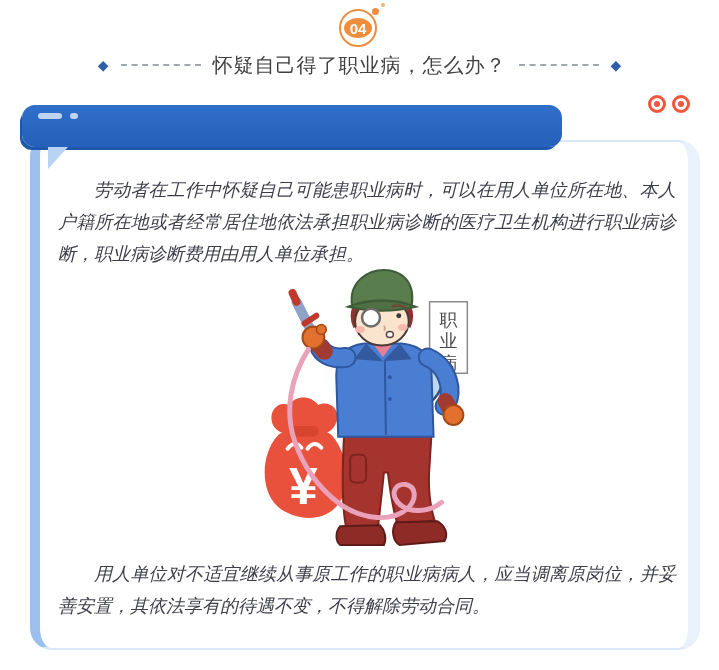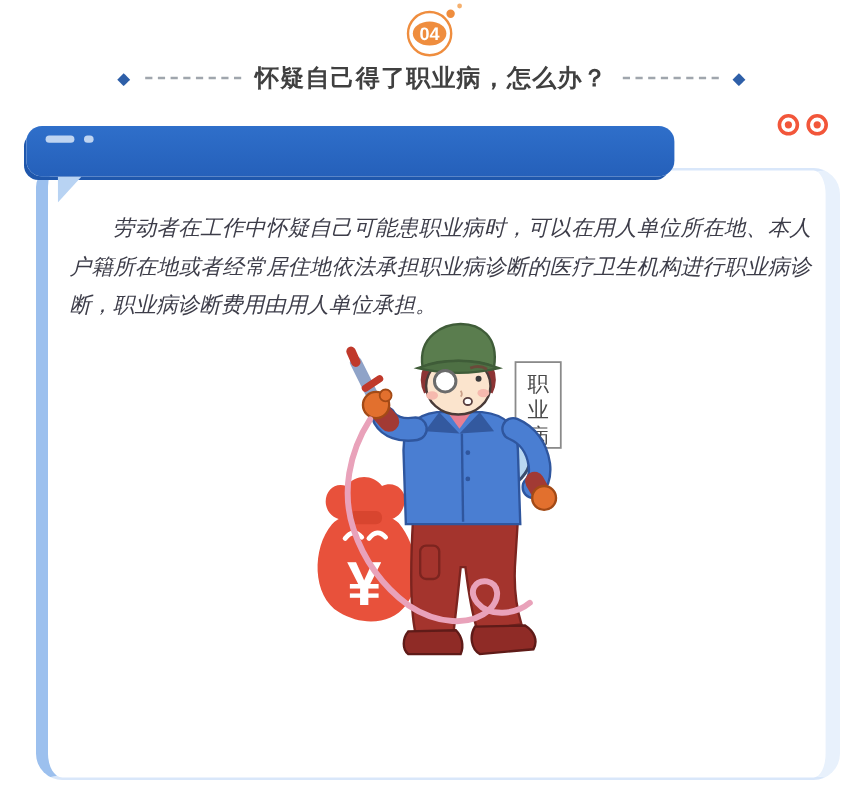--- a/index.html
+++ b/index.html
@@ -12,21 +12,21 @@
   .badge-inner { width:28px; height:20px; border-radius:50%; background:#ef8d3e; color:#fff;
                  font-size:15px; font-weight:bold; display:flex; align-items:center; justify-content:center; }
   .badge-dot-lg { position:absolute; left:372px; top:8px; width:7px; height:7px; border-radius:50%; background:#ef8d3e; }
   .badge-dot-sm { position:absolute; left:381px; top:3px; width:4px; height:4px; border-radius:50%; background:#f5b06e; }
 
   
   .title-row { position:absolute; left:0; top:50px; width:100%; height:30px;
                display:flex; align-items:center; justify-content:center; gap:12px; }
   .diamond { color:#2e5fa8; font-size:14px; line-height:1; }
   .dash-line { width:80px; height:0; border-top:2px dashed #a0a6ad; }
-  .title-text { font-size:20px; font-weight:bold; color:#404040; letter-spacing:1px; }
+  .title-text { font-size:20px; font-weight:normal; color:#404040; letter-spacing:1px; }
 
   
   .card { position:absolute; left:30px; top:140px; width:670px; height:510px; background:#ffffff;
           border:2px solid #d9e7fa; border-left:10px solid #9cc0ee; border-right:12px solid #e8f1fc;
           border-radius:16px 22px 22px 22px; }
 
   
   .header-bar { position:absolute; left:22px; top:105px; width:540px; height:42px;
                 background:linear-gradient(180deg,#2f6fca,#2560ba); border-radius:13px;
                 box-shadow:-3px 4px 0 -1px #1f57ac; }
@@ -151,14 +151,15 @@
         <ellipse cx="120" cy="64" rx="5" ry="3.5" fill="#f6b9ae"></ellipse>
         <ellipse cx="163" cy="62" rx="5" ry="3.5" fill="#f6b9ae"></ellipse>
         <path d="M144,60 q2,3 0,5" stroke="#caa089" stroke-width="1.5" fill="none"></path>
         <ellipse cx="150" cy="69" rx="3.5" ry="3" fill="#ffffff" stroke="#5a4040" stroke-width="1.5"></ellipse>
       </g>
 
       <path d="M68,84 C50,112 44,146 54,176 C62,200 76,222 100,240 C124,256 152,258 168,244 C178,234 176,222 166,220 C156,219 150,228 158,238 C168,250 190,248 202,238" stroke="#e9a2ba" stroke-width="5" fill="none" stroke-linecap="round"></path>
     </svg>
   </div>
 
+  <p class="para para-2">用人单位对不适宜继续从事原工作的职业病病人，应当调离原岗位，并妥善安置，其依法享有的待遇不变，不得解除劳动合同。</p>
 
 </div>
 
 </body></html>

